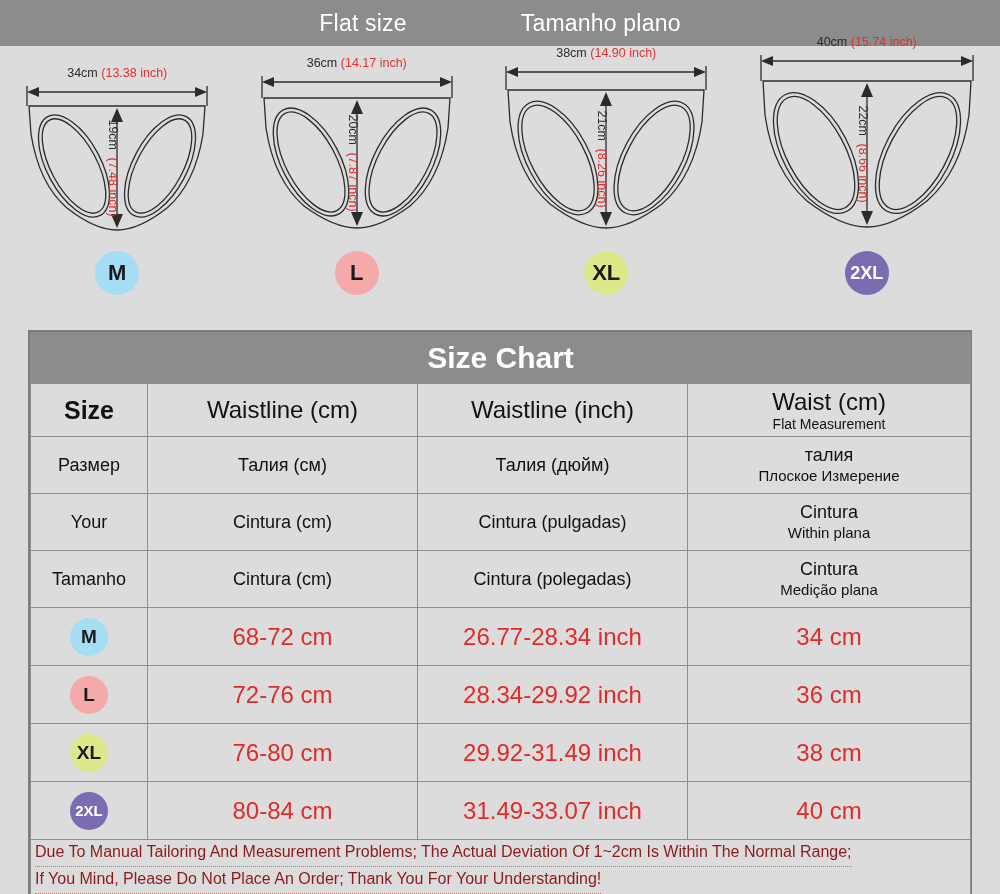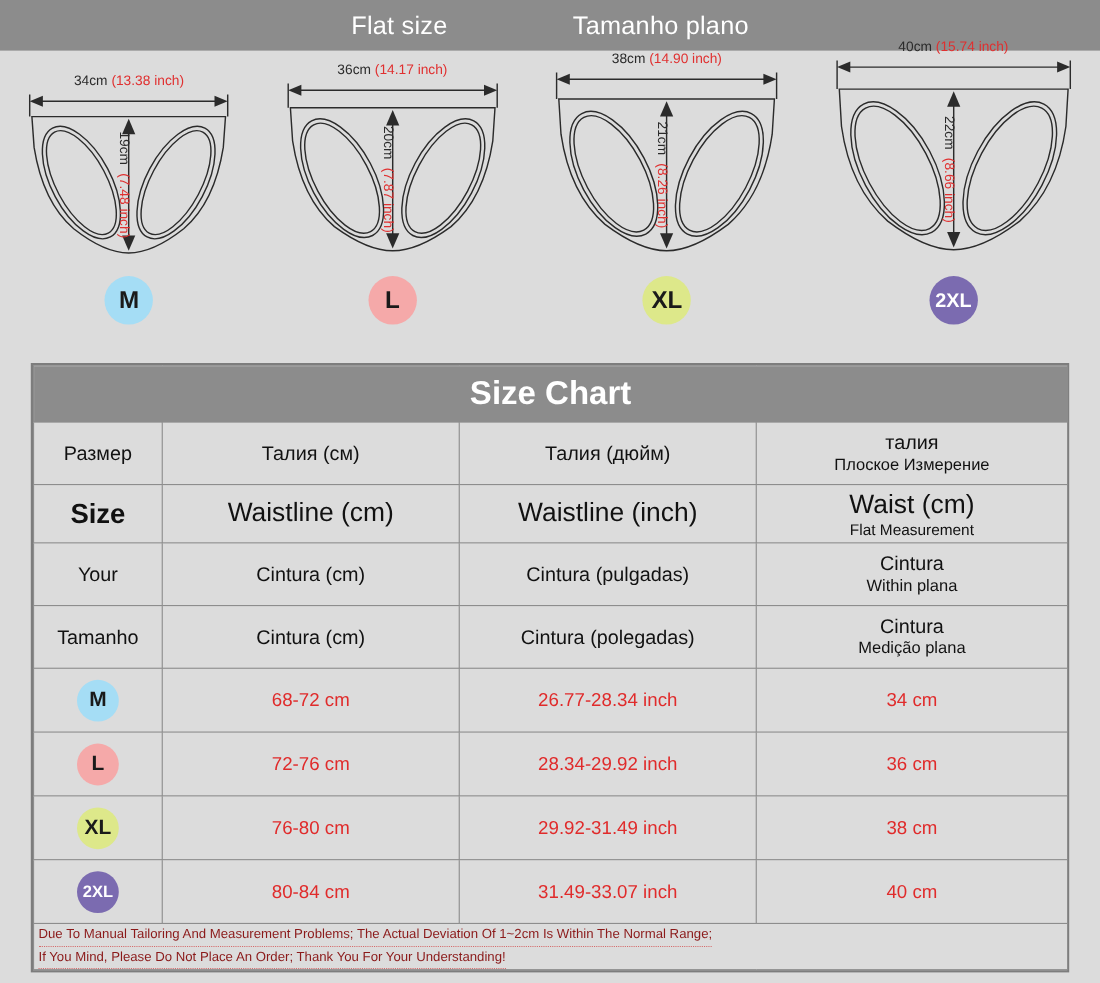--- a/index.html
+++ b/index.html
@@ -69,28 +69,28 @@
     font-size:30px;font-weight:bold;
     height:50px;border:1px solid #8c8c8c !important;
   }
   .hdr-cell{font-size:24px;height:52px;}
   .hdr-cell.bold{font-weight:bold;font-size:25px;}
   .hdr-sub{font-size:14px;display:block;line-height:1.15;}
   .hdr-main{display:block;line-height:1.15;}
   .lang-cell{font-size:18px;height:56px;}
   .lang-cell .sub{font-size:15px;display:block;line-height:1.2;}
   .lang-cell .main{display:block;line-height:1.2;}
-  .data-cell{font-size:17px;height:57px;color:#e02b2b !important;}
+  .data-cell{font-size:24px;height:57px;color:#e02b2b !important;}
   .size-cell{height:57px;}
   .badge-table{
     width:38px;height:38px;font-size:19px;margin:0 auto;
   }
   .badge-table.small{font-size:15px;}
   .note-cell{
-    font-size:12px;line-height:1.55;
+    font-size:16px;line-height:1.55;
     color:#8b1a1a !important;
     text-align:left;padding:7px 10px 8px 12px;
   }
   .note-line{
     display:block;
     border-bottom:1px dotted #d46a6a;
     padding-bottom:1px;
     width:fit-content;
   }
 </style>
@@ -242,40 +242,40 @@
         <col style="width:270px">
         <col style="width:270px">
         <col style="width:283px">
     </colgroup>
     <tbody>
       <tr>
         <td class="title-cell" colspan="4">Size Chart</td>
       </tr>
 
       <tr>
+        <td class="hdr-cell bold">Size</td>
+        <td class="hdr-cell">Waistline (cm)</td>
+        <td class="hdr-cell">Waistline (inch)</td>
+        <td class="hdr-cell">
+          <span class="hdr-main">Waist (cm)</span>
+          <span class="hdr-sub">Flat Measurement</span>
+        </td>
+      </tr>
+
+      <tr>
         <td class="lang-cell">Размер</td>
         <td class="lang-cell">Талия (см)</td>
         <td class="lang-cell">Талия (дюйм)</td>
         <td class="lang-cell">
           <span class="main">талия</span>
           <span class="sub">Плоское Измерение</span>
         </td>
       </tr>
 
       <tr>
-        <td class="hdr-cell bold">Size</td>
-        <td class="hdr-cell">Waistline (cm)</td>
-        <td class="hdr-cell">Waistline (inch)</td>
-        <td class="hdr-cell">
-          <span class="hdr-main">Waist (cm)</span>
-          <span class="hdr-sub">Flat Measurement</span>
-        </td>
-      </tr>
-
-      <tr>
         <td class="lang-cell">Your</td>
         <td class="lang-cell">Cintura (cm)</td>
         <td class="lang-cell">Cintura (pulgadas)</td>
         <td class="lang-cell">
           <span class="main">Cintura</span>
           <span class="sub">Within plana</span>
         </td>
       </tr>
 
       <tr>

